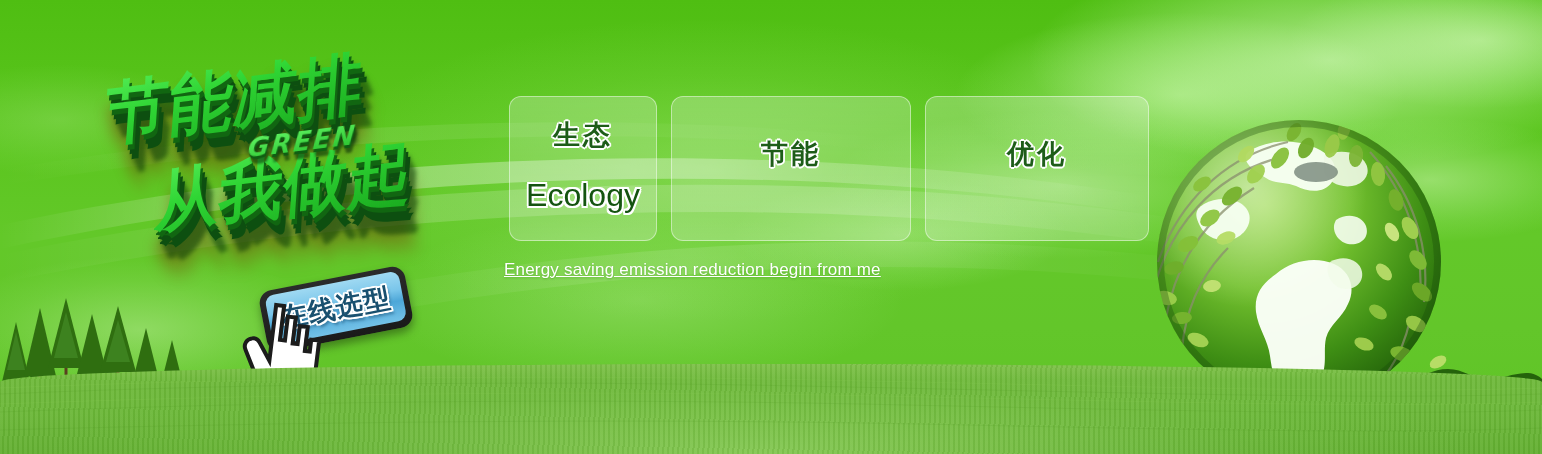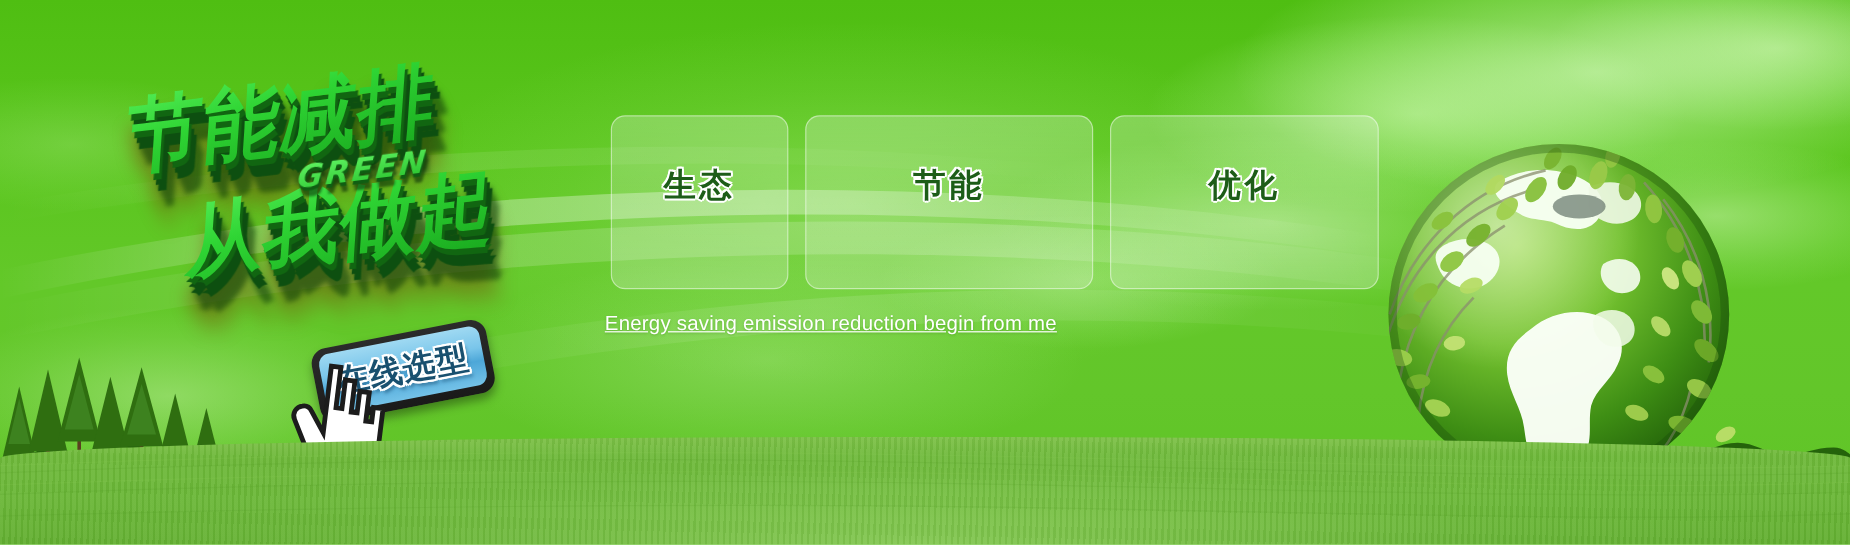--- a/index.html
+++ b/index.html
@@ -321,20 +321,21 @@
         <path d="M54 42 L54 16" stroke="#1c1c1c" stroke-width="3" fill="none"></path>
         <path d="M67 48 L67 24" stroke="#1c1c1c" stroke-width="3" fill="none"></path>
       </g>
     </svg>
   </div>
 
   <div class="cards">
 
     <div class="card card-1">
       <span class="card-cn">生态</span>
+      <span class="card-en">Ecology</span>
     </div>
 
     <div class="card card-2">
       <span class="card-cn">节能</span>
     </div>
 
     <div class="card card-3">
       <span class="card-cn">优化</span>
     </div>
 

